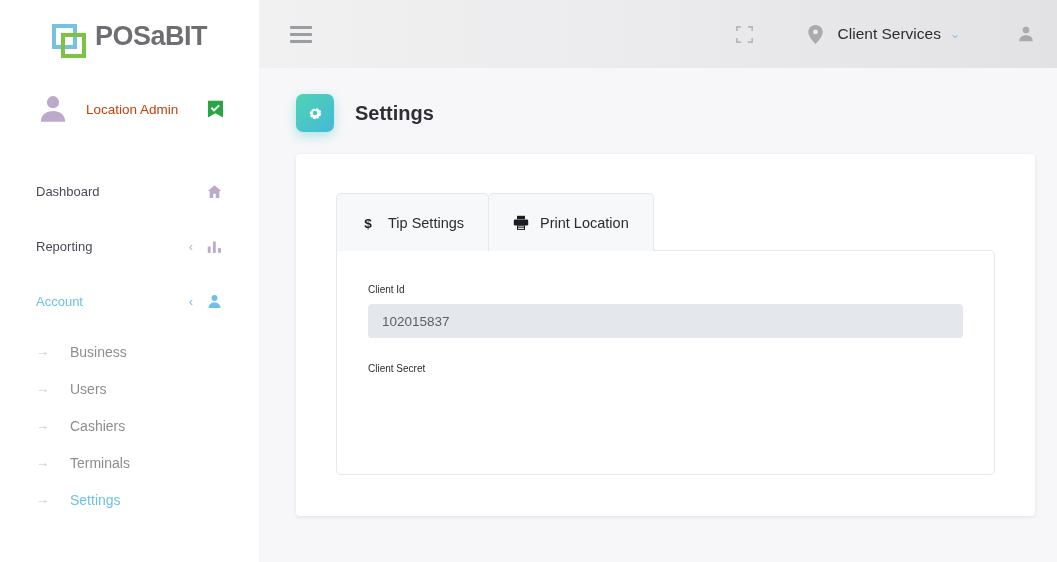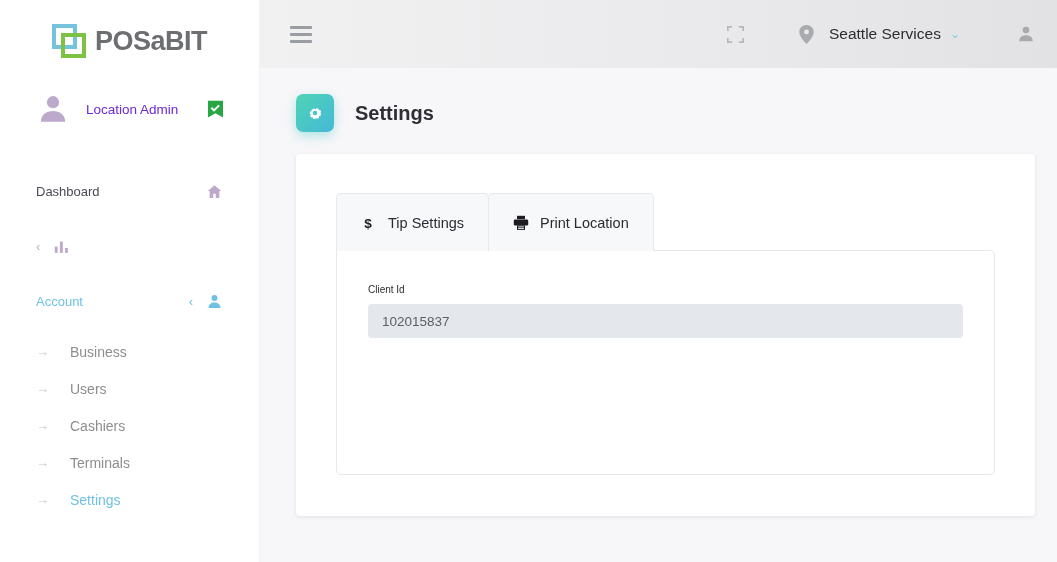--- a/index.html
+++ b/index.html
@@ -17,21 +17,21 @@
     background: #ffffff;
     flex: 0 0 260px;
     position: relative;
     border-right: 1px solid #f2f2f2;
   }
   .logo-wrap {
     height: 76px;
     display: flex; align-items: center; justify-content: center;
     padding-top: 6px;
   }
-  .logo { display: flex; align-items: center; gap: 5px; }
+  .logo { display: flex; gap: 5px; }
   .logo-mark { position: relative; width: 38px; height: 36px; }
   .logo-sq-blue {
     position: absolute; left: 0; top: 1px;
     width: 25px; height: 25px;
     border: 4px solid #76c3e0;
   }
   .logo-sq-green {
     position: absolute; left: 9px; top: 10px;
     width: 25px; height: 25px;
     border: 4px solid #7dc242;
@@ -44,21 +44,21 @@
 
   .user-row {
     height: 66px;
     display: flex; align-items: center;
     padding: 0 18px 0 36px;
     position: relative;
   }
   .avatar-ico { width: 34px; height: 34px; flex: 0 0 34px; }
   .user-name {
     margin-left: 16px;
-    font-size: 13.5px; color: #6d28d9;
+    font-size: 13.5px; color: #c2410c;
   }
   .verified-badge {
     position: absolute; right: 36px; top: 50%;
     transform: translateY(-50%);
     width: 15px; height: 17px;
   }
 
   .nav { padding-top: 22px; }
   .nav-item {
     height: 55px;
@@ -233,20 +233,21 @@
       <div class="nav-item">
         <span class="nav-label">Dashboard</span>
         <span class="nav-right">
           <svg class="nav-ico" viewBox="0 0 24 24">
             <path d="M12 3L2.5 11.2h2.7V21h5V15h3.6v6h5v-9.8h2.7z" fill="#bda9cc"></path>
           </svg>
         </span>
       </div>
 
       <div class="nav-item">
+        <span class="nav-label">Reporting</span>
         <span class="nav-right">
           <span class="chev">‹</span>
           <svg class="nav-ico" viewBox="0 0 24 24">
             <rect x="2.5" y="12" width="4" height="9" fill="#bda9cc"></rect>
             <rect x="9.8" y="5" width="4" height="16" fill="#bda9cc"></rect>
             <rect x="17" y="14" width="4" height="7" fill="#bda9cc"></rect>
           </svg>
         </span>
       </div>
 
@@ -309,21 +310,21 @@
           <path d="M1 14v5h5"></path>
             <path d="M19 14v5h-5"></path>
         </g>
       </svg>
 
       <svg class="loc-icon" viewBox="0 0 16 21">
         <path d="M8 0C3.6 0 0 3.5 0 7.8 0 13.6 8 21 8 21s8-7.4 8-13.2C16 3.5 12.4 0 8 0z" fill="#a8aaad"></path>
         <circle cx="8" cy="7.6" r="2.7" fill="#eaeaec"></circle>
       </svg>
 
-      <span class="loc-name">Seattle Services</span>
+      <span class="loc-name">Client Services</span>
       <span class="loc-chev">⌄</span>
 
       <svg class="person-top" viewBox="0 0 24 24">
         <circle cx="12" cy="6.6" r="4.4" fill="#a8aaad"></circle>
         <path d="M3 21.5c0-5 4-7.8 9-7.8s9 2.8 9 7.8z" fill="#a8aaad"></path>
       </svg>
     </header>
 
     <div class="content">
 
@@ -363,19 +364,20 @@
         </div>
 
         <div class="tab-panel">
 
           <div class="field-group">
             <div class="field-label">Client Id</div>
             <input class="field-input" type="text" readonly="" value="102015837" style="">
           </div>
 
           <div class="field-group">
+            <div class="field-label">Client Secret</div>
           </div>
 
         </div>
       </div>
     </div>
   </section>
 </div>
 
 </body></html>

